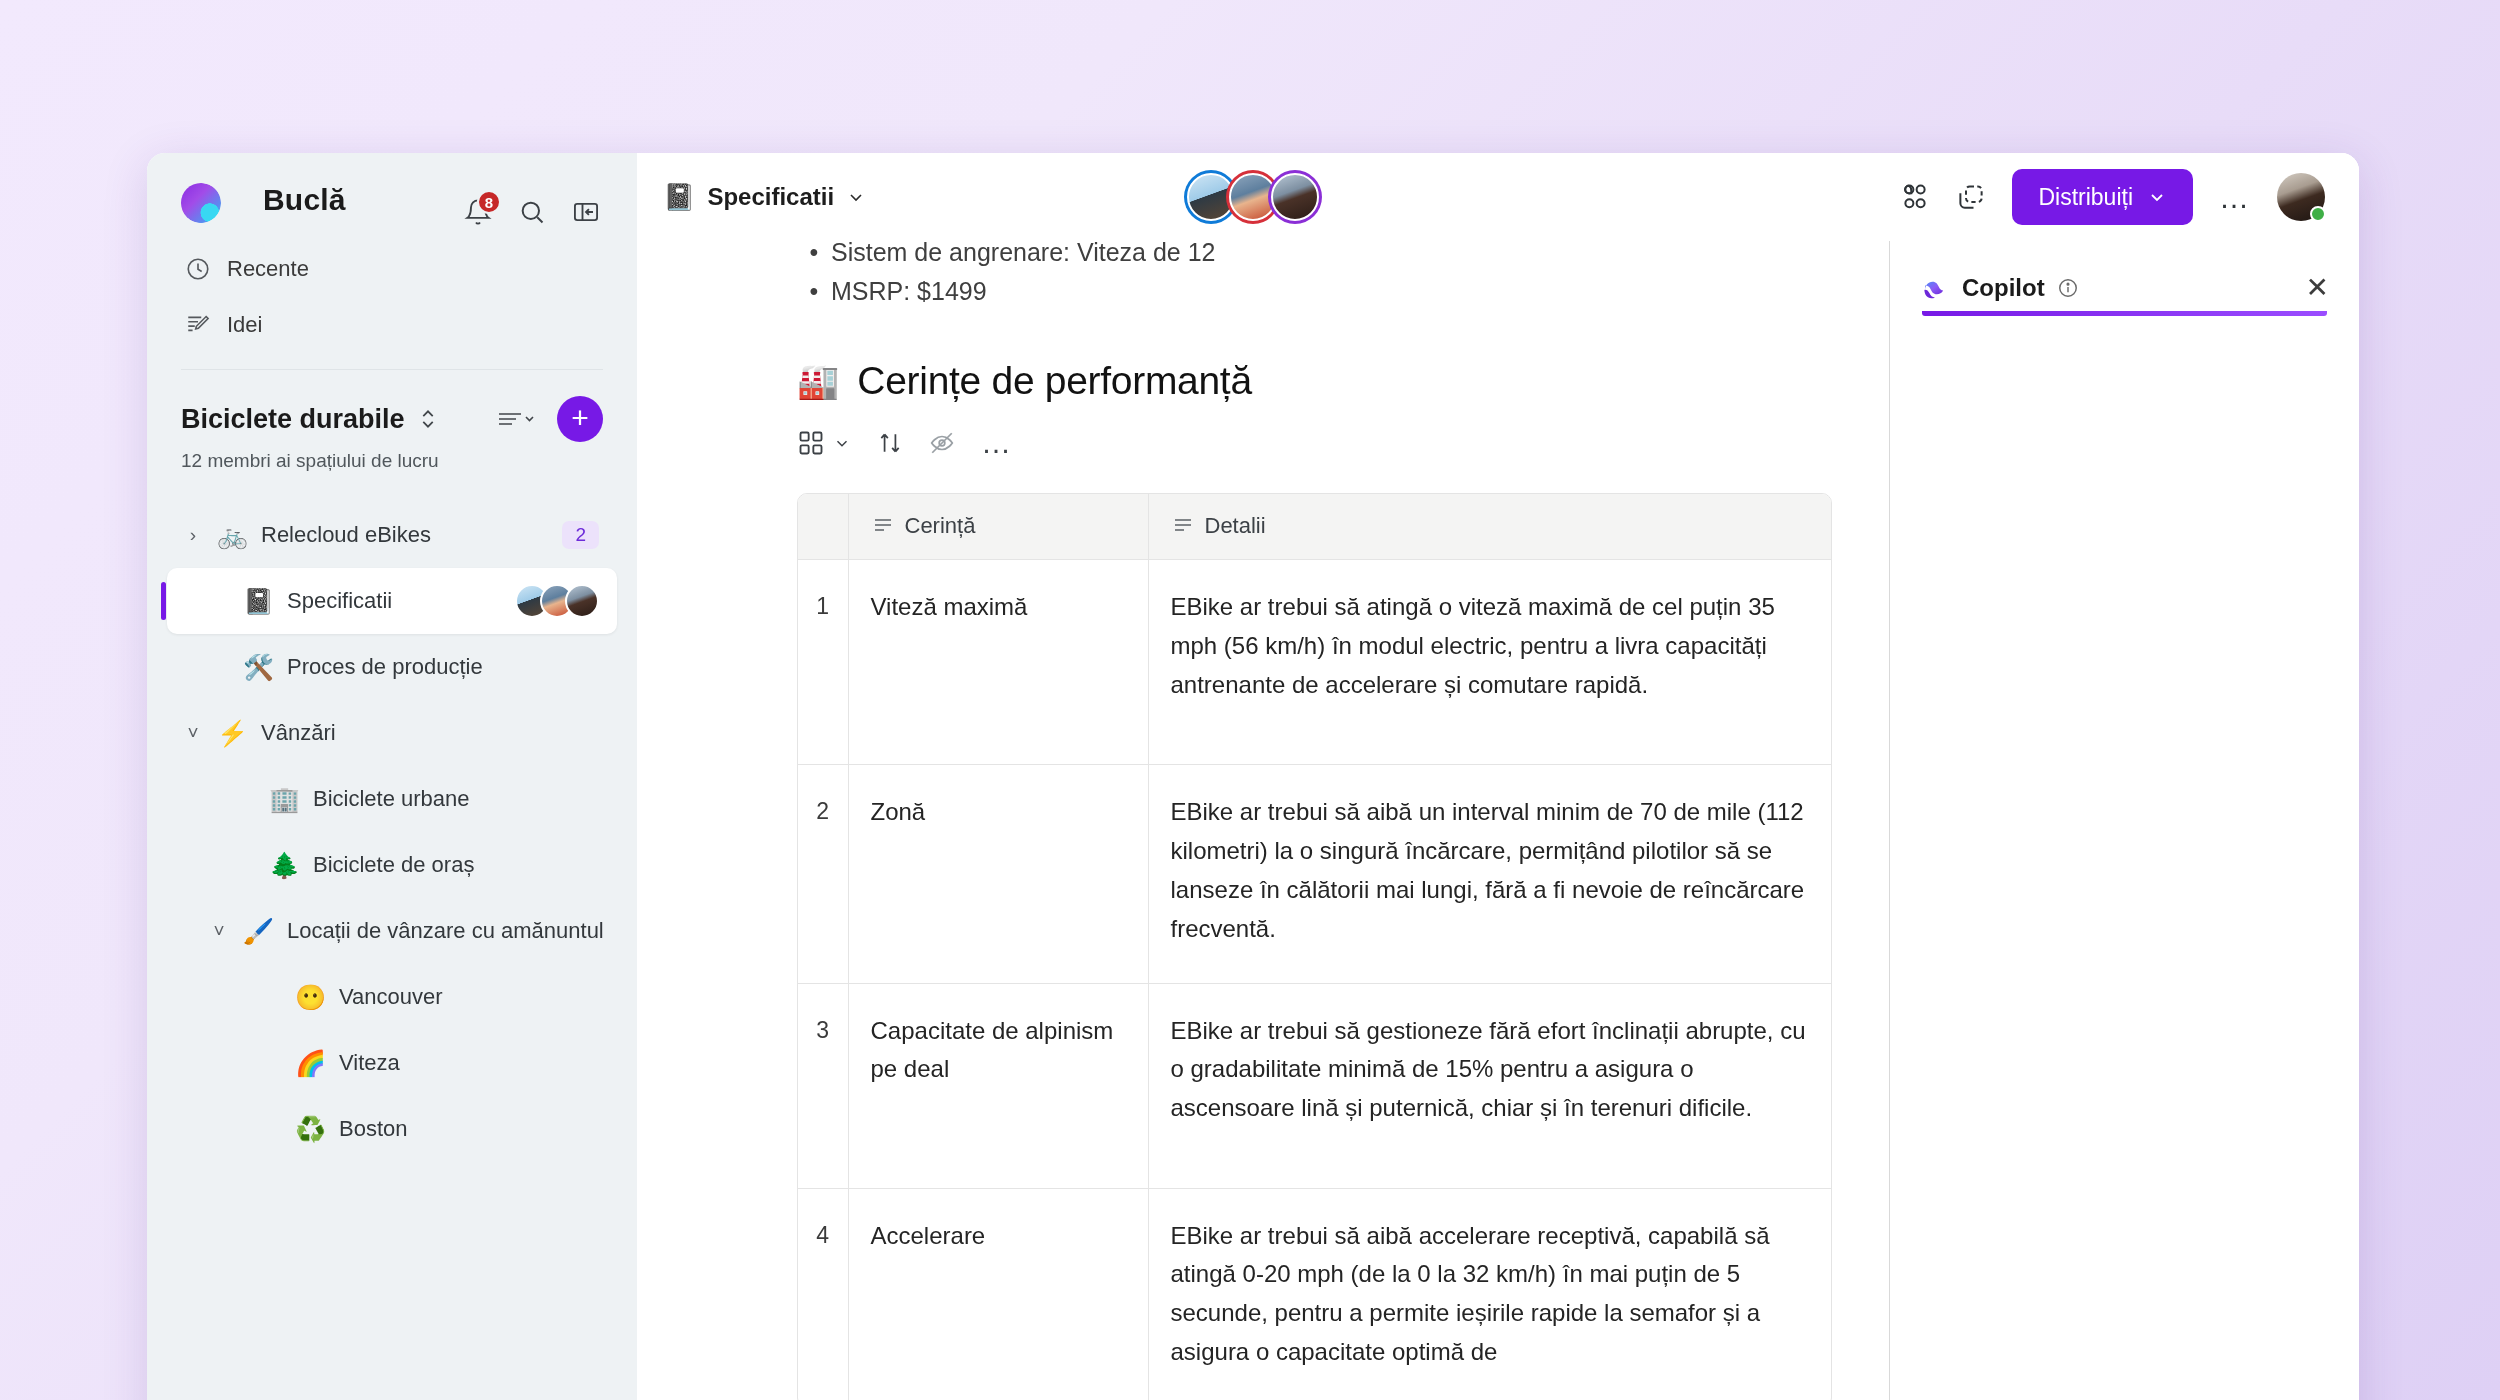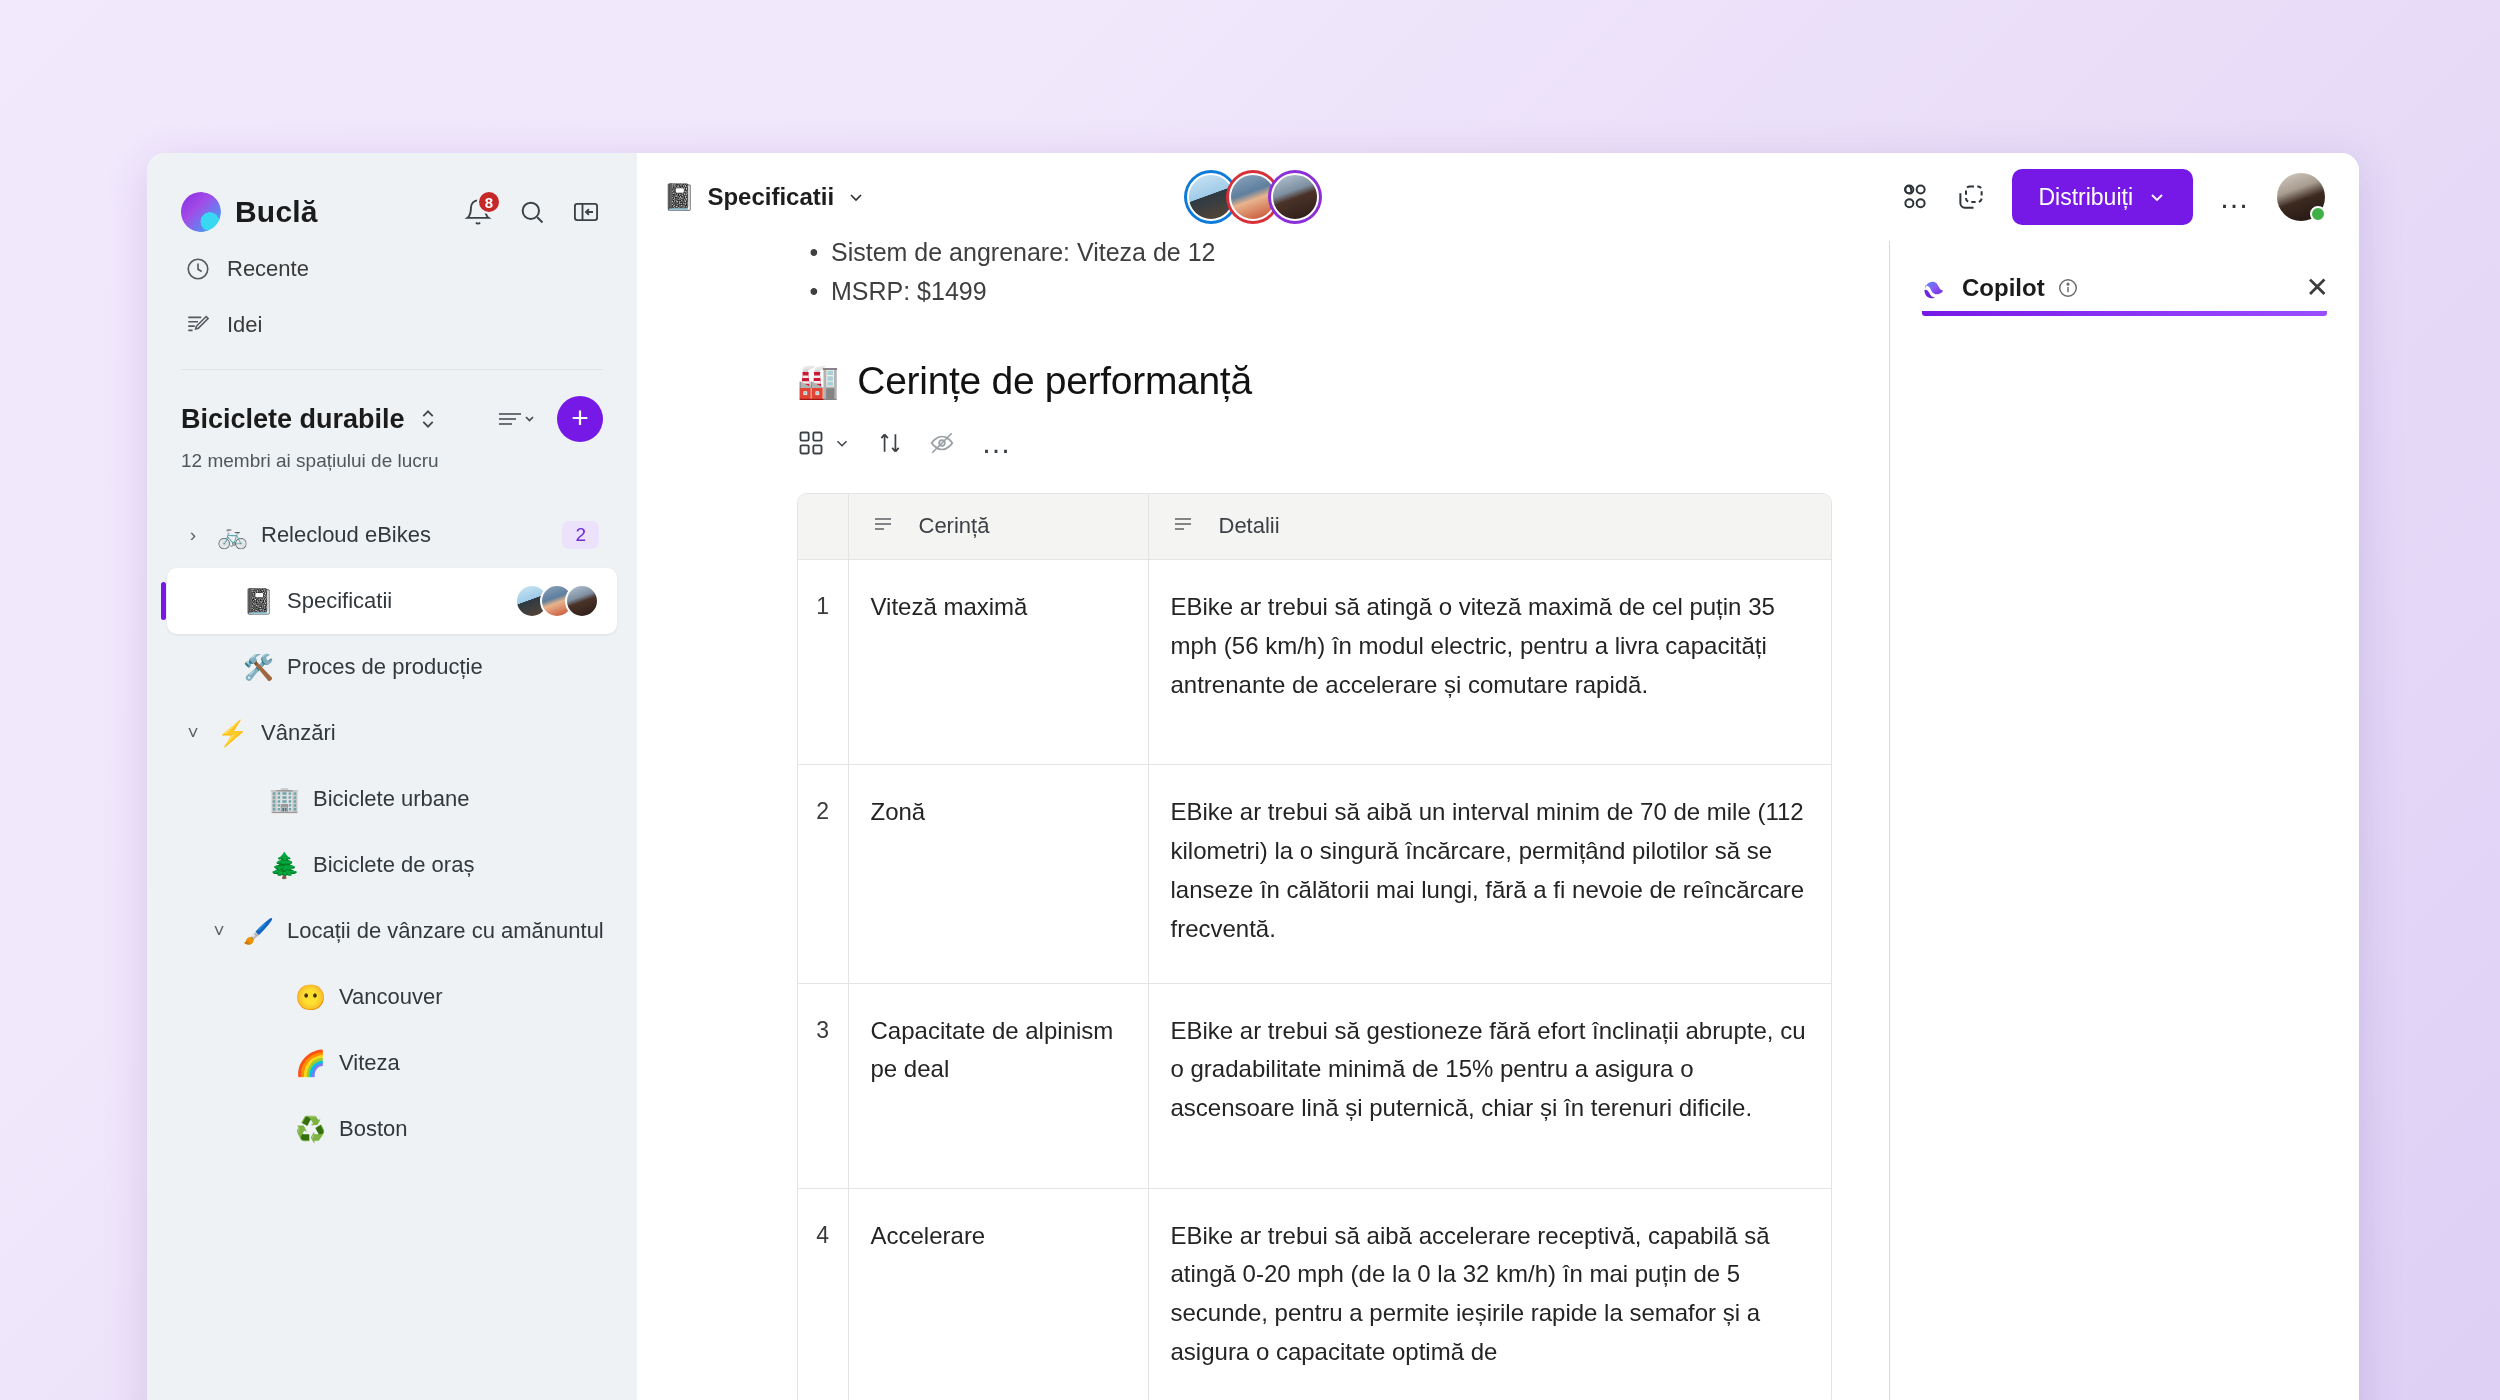--- a/index.html
+++ b/index.html
@@ -22,21 +22,21 @@
 
   
   #sidebar{
     width:490px; height:100%;
     background:#eef2f4;
     position:relative;
     flex:0 0 490px;
     display:flex; flex-direction:column;
   }
   .sb-top{ padding:30px 34px 0 34px; }
-  .sb-brandrow{ display:flex; align-items:center; height:58px; }
+  .sb-brandrow{ display:flex; height:58px;gap:28px; }
   .logo-mark{
     width:40px;height:40px;border-radius:50%;
     background:
       radial-gradient(circle at 72% 74%, #38d8f2 0%, #38d8f2 22%, transparent 23%),
       linear-gradient(135deg,#8a2be2 0%, #a24ce8 40%, #5a8bf0 75%, #3fd2f0 100%);
     position:relative; flex:0 0 40px;
     clip-path: path("M20 0 C31 0 40 9 40 20 C40 31 31 40 20 40 C9 40 0 31 0 22 L0 8 C0 3.6 3.6 0 8 0 Z");
   }
   .brand-name{ font-size:30px; font-weight:bold; color:#1b1b1b; margin-left:14px; letter-spacing:.2px;}
   .sb-head-icons{ margin-left:auto; display:flex; align-items:center; gap:20px;}
@@ -116,21 +116,21 @@
   .tbl-toolbar{ display:flex; align-items:center; gap:26px; margin-top:26px; color:#3c4146;}
   .tt{ cursor:pointer; display:flex; align-items:center; gap:8px;}
 
   .table-wrap{ margin-top:36px; width:1035px; border:1px solid #e4e4e4; border-radius:10px; overflow:hidden;}
   table{ border-collapse:collapse; width:100%; table-layout:fixed;}
   th,td{ border-right:1px solid #e4e4e4; border-bottom:1px solid #e4e4e4; text-align:left; vertical-align:top;}
   th:last-child, td:last-child{ border-right:none;}
   thead th{ background:#f4f4f3; height:66px; font-weight:normal; color:#3c4146; font-size:22px; padding:0 0 0 22px; vertical-align:middle;}
   .col-num{ width:50px; }
   .col-req{ width:300px; }
-  .th-in{ display:flex; align-items:flex-start; gap:24px;}
+  .th-in{ display:flex; align-items:center; gap:10px;}
   tbody td{ padding:28px 22px 34px 22px; font-size:24px; color:#242424; line-height:1.62;}
   td.num{ text-align:center; padding-left:0; padding-right:0; color:#3b3b3b; font-size:23px;}
   tbody tr td{ height:205px;}
 
   
   #copilot{
     width:470px; flex:0 0 470px; border-left:1px solid #d9d9d9; padding:24px 30px 0 30px;
     position:relative;
   }
   .cp-head{ display:flex; align-items:center; gap:12px; height:46px;}

